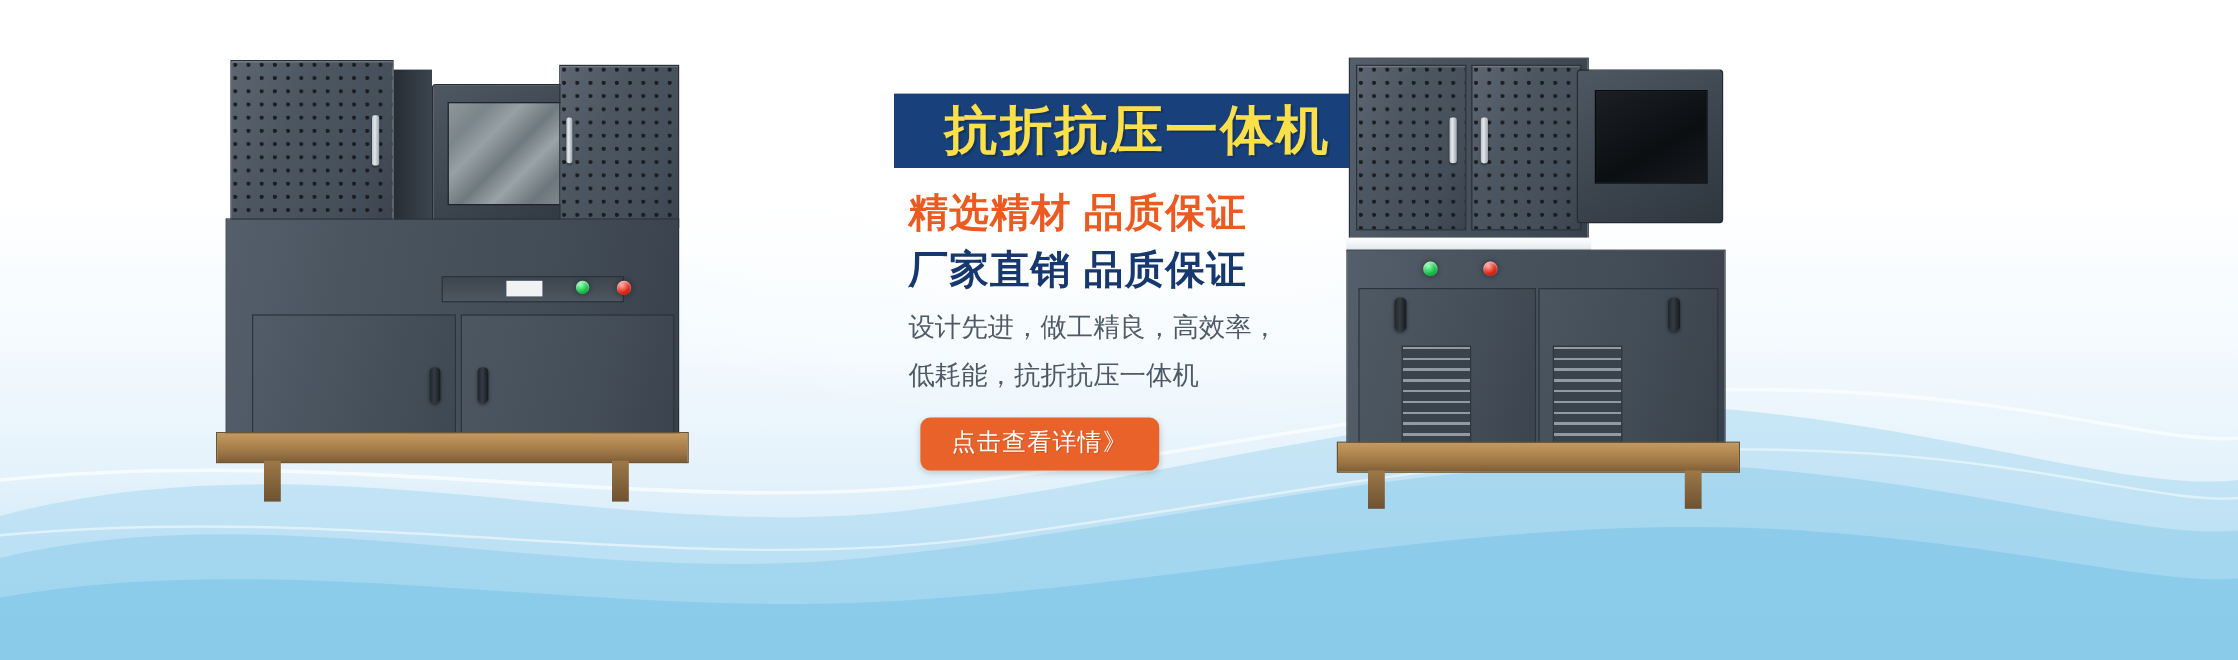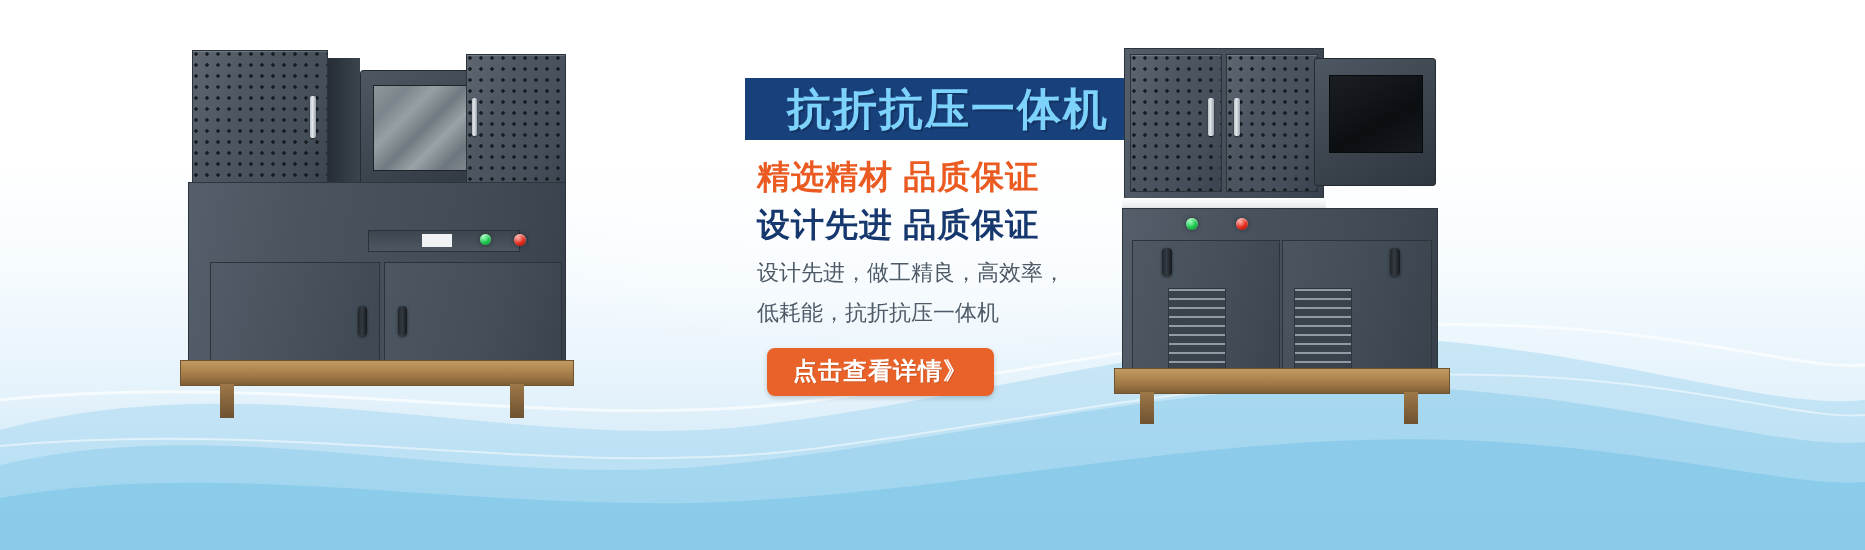--- a/index.html
+++ b/index.html
@@ -78,21 +78,21 @@
 
   
   .textblock{position:absolute;left:735px;top:70px;width:430px;height:420px;}
 
   .titlebar{
     position:absolute;left:10px;top:8px;width:406px;height:62px;
     background:#18417c;
     display:flex;align-items:center;justify-content:center;
   }
   .titlebar .title-text{
-    color:#7dd3fc;font-size:44px;font-weight:bold;letter-spacing:2px;
+    color:#fde047;font-size:44px;font-weight:bold;letter-spacing:2px;
     line-height:1;white-space:nowrap;
     text-shadow:2px 2px 0 rgba(0,0,0,.20);
     text-align:center;
   }
 
   .line-orange{
     position:absolute;left:22px;top:90px;width:400px;
     color:#ea5a21;font-size:33px;font-weight:bold;letter-spacing:1px;
     white-space:nowrap;line-height:1;
     text-shadow:1px 1px 0 rgba(255,255,255,.55);
@@ -112,21 +112,21 @@
 
   .cta{
     position:absolute;left:32px;top:278px;
     background:#e8622a;
     border:none;border-radius:8px;
     padding:11px 26px 13px 26px;
     cursor:pointer;
     box-shadow:0 2px 5px rgba(0,0,0,.18);
   }
   .cta .cta-text{
-    color:#ffffff;font-size:24px;font-weight:bold;letter-spacing:1px;
+    color:#ffffff;font-size:20px;font-weight:normal;letter-spacing:1px;
     line-height:1;white-space:nowrap;
     text-shadow:1px 1px 0 rgba(0,0,0,.12);
   }
 </style>
 </head>
 <body>
 
 <div class="banner">
 
   <div class="waves">
@@ -177,21 +177,21 @@
     <div class="pallet-leg" style="left:340px;top:336px;width:14px;height:34px;"></div>
   </div>
 
   <div class="textblock">
 
     <div class="titlebar">
       <span class="title-text">抗折抗压一体机</span>
     </div>
 
     <div class="line-orange">精选精材 品质保证</div>
-    <div class="line-navy">设计先进 品质保证</div>
+    <div class="line-navy">厂家直销 品质保证</div>
 
     <div class="desc desc-1">设计先进，做工精良，高效率，</div>
     <div class="desc desc-2">低耗能，抗折抗压一体机</div>
 
     <button class="cta">
       <span class="cta-text">点击查看详情》</span>
     </button>
   </div>
 
   <div class="machine" style="left:1118px;top:48px;width:360px;height:380px;">

